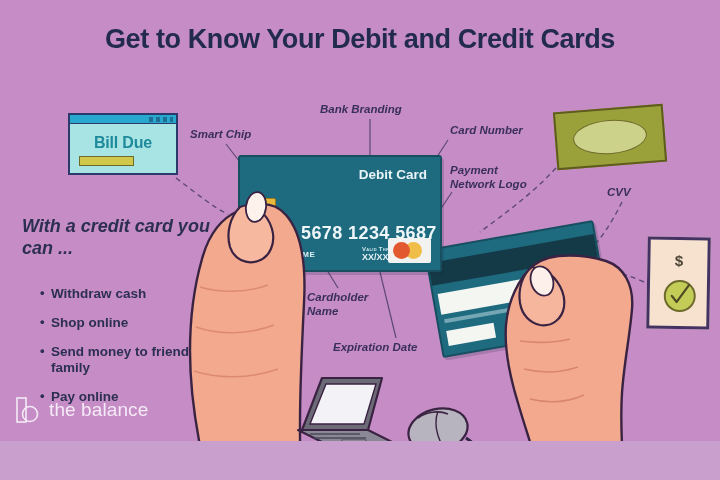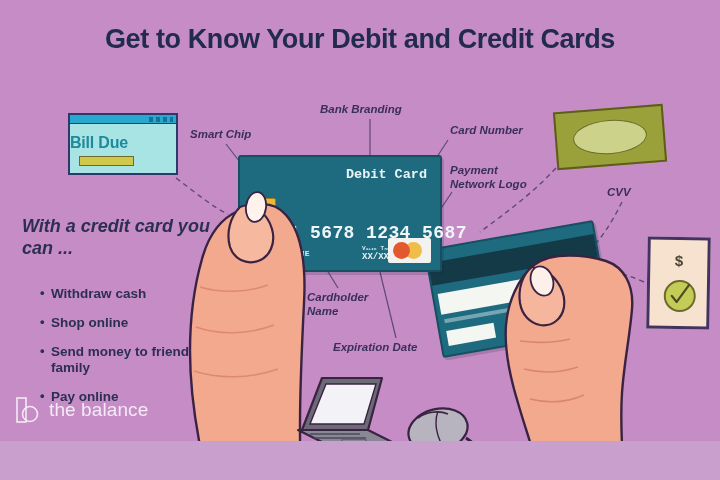--- a/index.html
+++ b/index.html
@@ -46,21 +46,21 @@
     border-bottom: 1px solid #2b3a6b;
     box-sizing: border-box;
   }
   #billwin-dots {
     position: absolute; right: 3px; top: 2px;
     width: 24px; height: 5px;
     background: repeating-linear-gradient(to right, #1d6f94 0 4px, transparent 4px 7px);
   }
   #billwin-label {
     position: absolute; left: 0; top: 19px;
-    width: 100%; 
+    width: 100%; text-align: center;
     font-size: 16px; font-weight: bold;
     color: #1e8a9c;
     letter-spacing: -0.2px;
   }
   #billwin-button {
     position: absolute; left: 9px; bottom: 7px;
     width: 55px; height: 10px;
     background: #cfc84b;
     border: 1px solid #6e6a2a;
     box-sizing: border-box;
@@ -184,21 +184,20 @@
   
   #card-front {
     position: absolute;
     left: 238px; top: 155px;
     width: 204px; height: 117px;
     background: #1e6b80;
     border: 2px solid #174f60;
     border-radius: 3px;
     box-sizing: border-box;
     box-shadow: 2px 3px 0 rgba(20,40,60,0.18);
-    font-family: Liberation Mono, monospace;
   }
   #card-brand {
     position: absolute; right: 13px; top: 10px;
     font-size: 13.5px; font-weight: bold;
     color: #e9f4f7;
   }
   #card-chip {
     position: absolute; left: 13px; top: 41px;
     width: 23px; height: 25px;
     background: #e8b93c;

